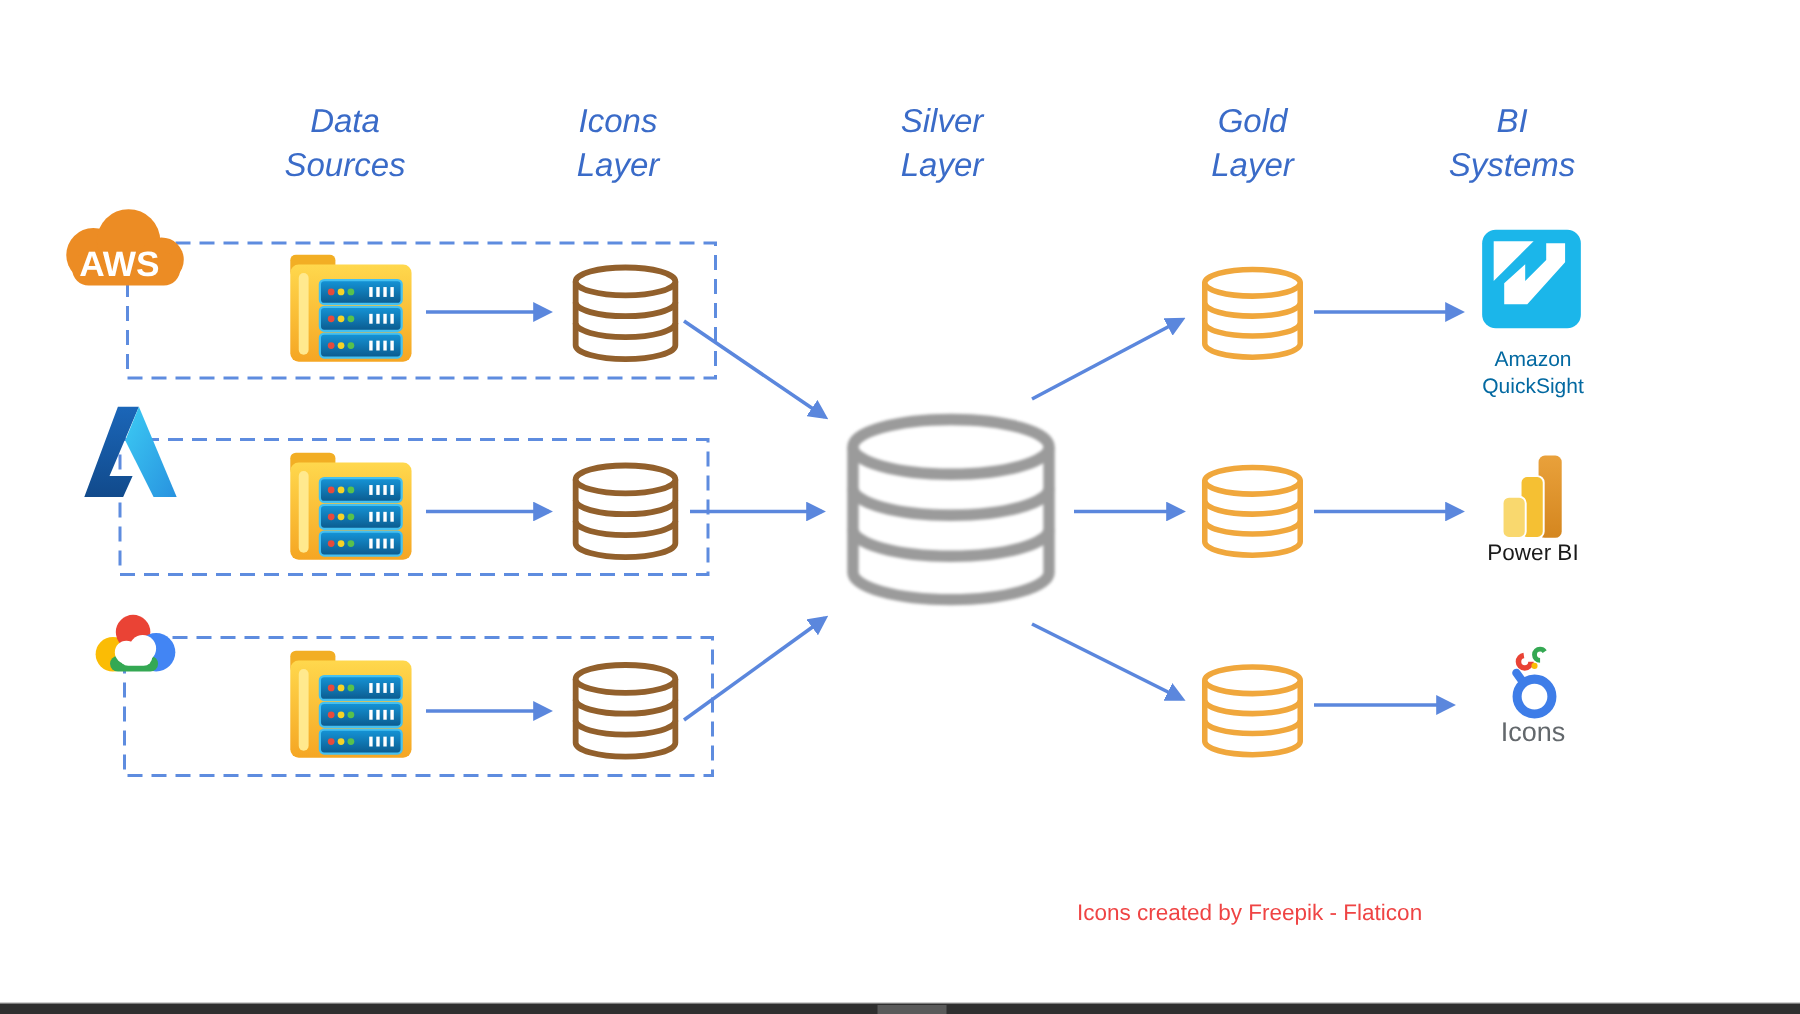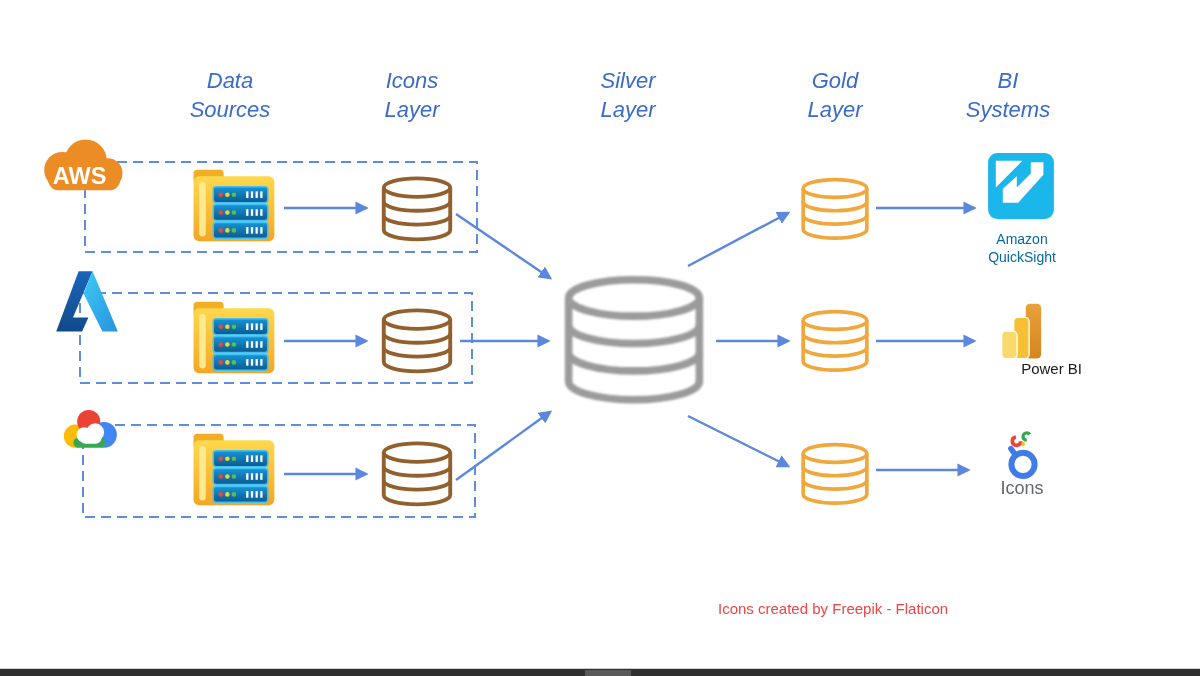--- a/index.html
+++ b/index.html
@@ -4,21 +4,21 @@
 <style>
   html,body{margin:0;padding:0;background:#fff;}
   .canvas{position:relative;width:1200px;height:676px;background:#ffffff;overflow:hidden;
           font-family:"Liberation Sans", sans-serif;}
   .abs{position:absolute;}
   .col-header{width:170px;text-align:center;font-size:22px;line-height:29px;color:#3A6BC8;font-weight:400;font-style:italic;}
   .overlay{position:absolute;left:0;top:0;width:1200px;height:676px;pointer-events:none;}
   .icon-wrap{position:absolute;}
   .silver-wrap{filter:blur(1.1px);}
   .bi-label{position:absolute;text-align:center;color:#0369a1;font-size:14px;line-height:18px;}
-  .bi-label.dark{color:#1a1a1a;font-size:15px;text-align:right;}
+  .bi-label.dark{color:#1a1a1a;font-size:15px;}
   .bi-label.looker{color:#63686C;font-size:18px;}
   .footer-credit{position:absolute;left:718px;top:600px;font-size:15px;color:#ef4444;}
   .bottom-bar{position:absolute;left:0;bottom:0;width:1200px;height:7px;background:#2F2F2F;border-top:1px solid #CFCFCF;}
   .bottom-bar-segment{position:absolute;left:585px;top:1px;width:46px;height:6px;background:#5A5A5A;}
 </style>
 </head>
 <body>
 
 <div class="canvas">
 

